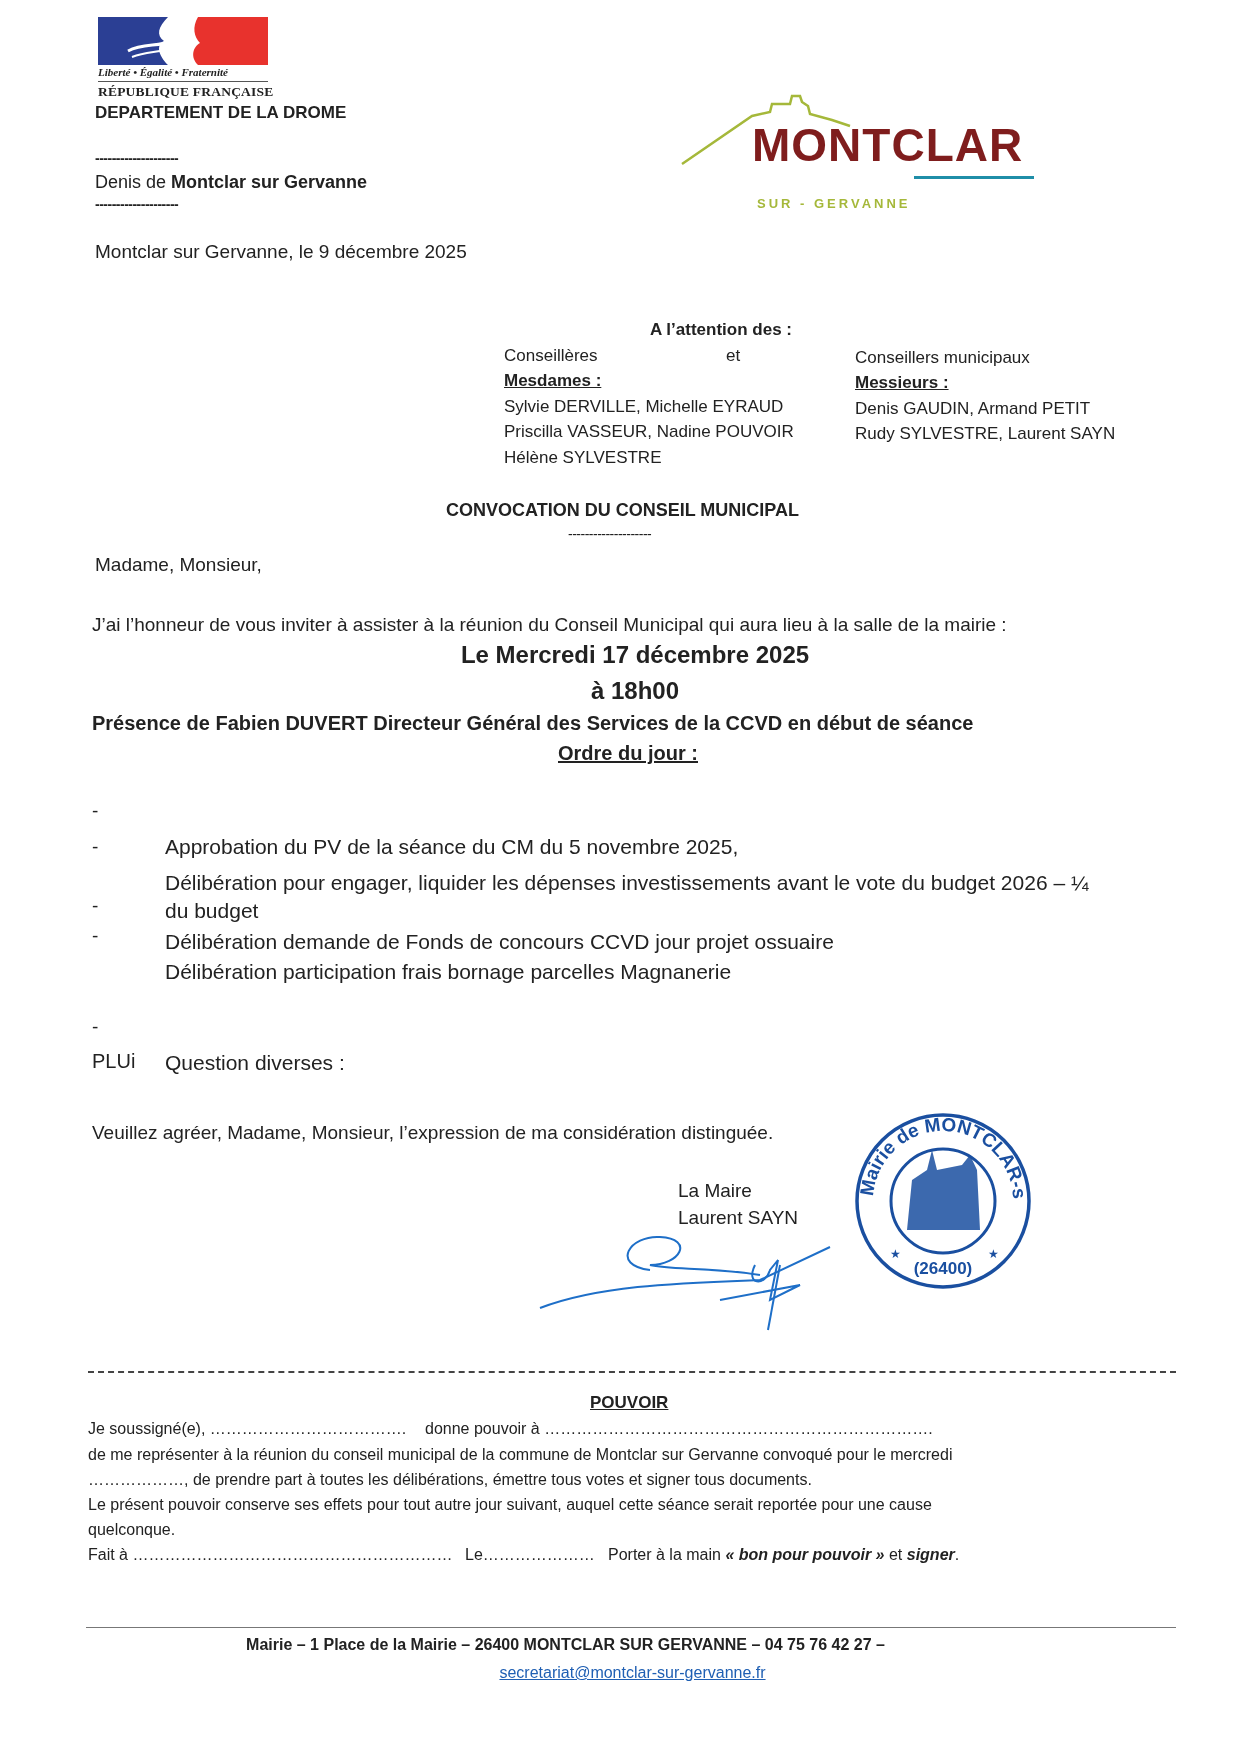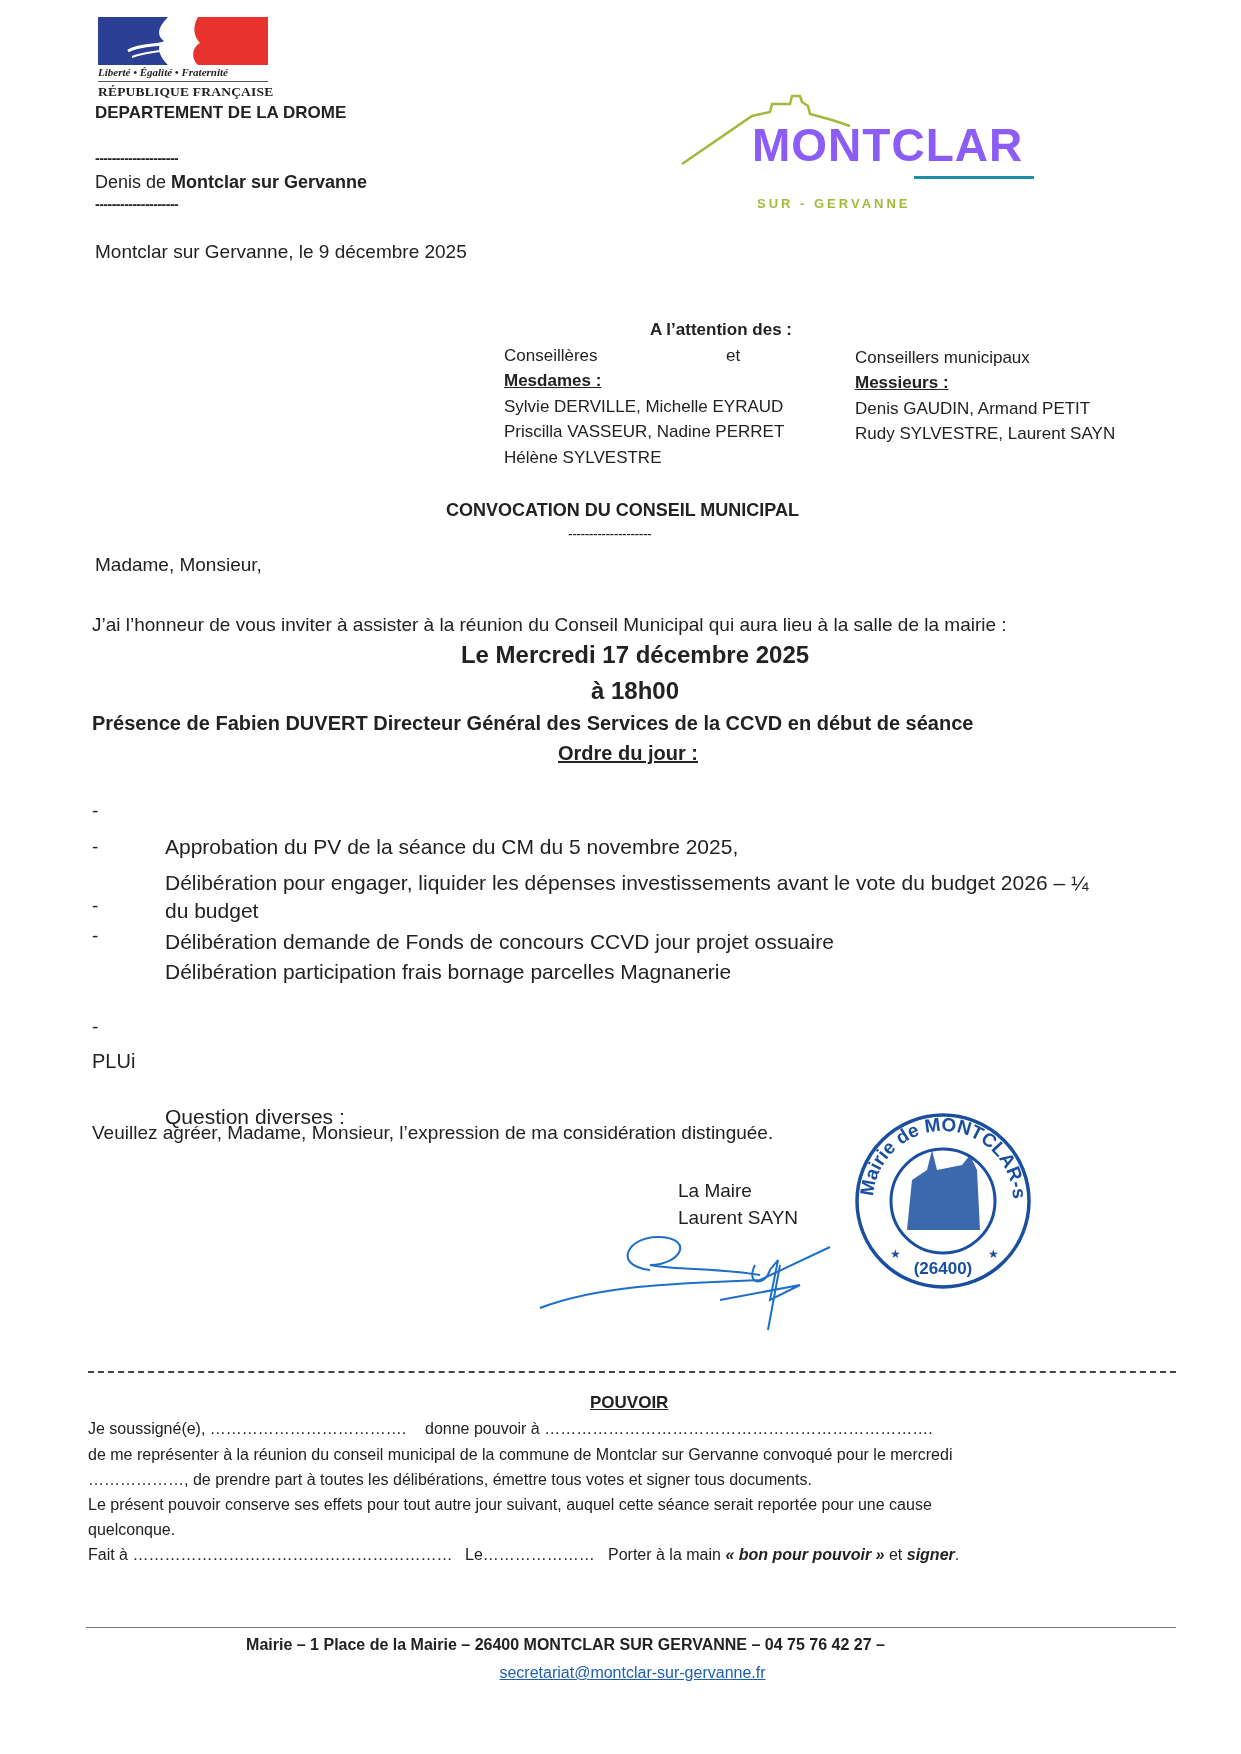--- a/index.html
+++ b/index.html
@@ -13,21 +13,21 @@
   
   #marianne { left:98px; top:17px; width:170px; height:48px; }
   #devise { left:98px; top:66px; font-family:"Liberation Serif", serif; font-style:italic; font-weight:bold; font-size:11px; color:#222; }
   #repub { left:98px; top:84px; font-family:"Liberation Serif", serif; font-weight:bold; font-size:13.5px; letter-spacing:0.2px; }
   #repub-rule { left:98px; top:81px; width:170px; height:1px; background:#555; }
   #dept { left:95px; top:103px; font-size:17px; font-weight:bold; }
   .dash { font-size:14px; font-weight:bold; letter-spacing:-0.5px; }
   #mairie { left:95px; top:172px; font-size:18px; }
   
   #montclar-logo { left:680px; top:82px; width:360px; height:110px; }
-  #montclar-word { left:752px; top:118px; font-size:46px; font-weight:bold; color:#8b5cf6; letter-spacing:1px; }
+  #montclar-word { left:752px; top:118px; font-size:46px; font-weight:bold; color:#7f1d1d; letter-spacing:1px; }
   #montclar-sub { left:757px; top:168px; font-size:13px; font-weight:bold; color:#a5b83a; letter-spacing:3px;margin-top:28px; }
   #montclar-rule { left:914px; top:176px; width:120px; height:3px; background:#1f8ea8; }
   
   .list-dash { left:92px; }
   .list-item { left:165px; font-size:21px;margin-top:37px; }
   a.mail { color:#1f5fb3; text-decoration:underline; }
   #dotline { left:88px; top:1371px; width:1088px; border-top:2px dashed #444; }
   #footline { left:86px; top:1627px; width:1090px; height:1px; background:#777; }
 </style>
 </head>
@@ -60,21 +60,21 @@
 
 <div class="abs t" style="left:95px;top:241px;font-size:19px;">Montclar sur Gervanne, le 9 décembre 2025</div>
 
 <div class="abs t b" style="left:650px;top:320px;font-size:17px;">A l’attention des :</div>
 <div class="abs t" style="left:504px;top:346px;font-size:17px;">Conseillères</div>
 <div class="abs t" style="left:726px;top:346px;font-size:17px;">et</div>
 <div class="abs t" style="left:855px;top:348px;font-size:17px;">Conseillers municipaux</div>
 <div class="abs t u" style="left:504px;top:371px;font-size:17px;">Mesdames :</div>
 <div class="abs t u" style="left:855px;top:373px;font-size:17px;">Messieurs :</div>
 <div class="abs t" style="left:504px;top:397px;font-size:17px;">Sylvie DERVILLE, Michelle EYRAUD</div>
-<div class="abs t" style="left:504px;top:422px;font-size:17px;">Priscilla VASSEUR, Nadine PERRET</div>
+<div class="abs t" style="left:504px;top:422px;font-size:17px;">Priscilla VASSEUR, Nadine POUVOIR</div>
 <div class="abs t" style="left:504px;top:448px;font-size:17px;">Hélène SYLVESTRE</div>
 <div class="abs t" style="left:855px;top:399px;font-size:17px;">Denis GAUDIN, Armand PETIT</div>
 <div class="abs t" style="left:855px;top:424px;font-size:17px;">Rudy SYLVESTRE, Laurent SAYN</div>
 
 <div class="abs t b" style="left:446px;top:500px;font-size:18px;">CONVOCATION DU CONSEIL MUNICIPAL</div>
 <div class="abs dash" style="left:568px;top:526px;font-weight:normal;">--------------------</div>
 
 <div class="abs t" style="left:95px;top:554px;font-size:19px;">Madame, Monsieur,</div>
 <div class="abs t" style="left:92px;top:614px;font-size:19px;">J’ai l’honneur de vous inviter à assister à la réunion du Conseil Municipal qui aura lieu à la salle de la mairie :</div>
 <div class="abs c b" style="left:0;width:1270px;top:641px;font-size:24px;">Le Mercredi 17 décembre 2025</div>
@@ -86,21 +86,21 @@
 <div class="abs t list-item" style="top:798px;">Approbation du PV de la séance du CM du 5 novembre 2025,</div>
 <div class="abs t list-dash" style="top:836px;">-</div>
 <div class="abs t list-item" style="top:834px;">Délibération pour engager, liquider les dépenses investissements avant le vote du budget 2026 – ¼</div>
 <div class="abs t list-item" style="top:862px;">du budget</div>
 <div class="abs t list-dash" style="top:895px;">-</div>
 <div class="abs t list-item" style="top:893px;">Délibération demande de Fonds de concours CCVD jour projet ossuaire</div>
 <div class="abs t list-dash" style="top:925px;">-</div>
 <div class="abs t list-item" style="top:923px;">Délibération participation frais bornage parcelles Magnanerie</div>
 
 <div class="abs t list-dash" style="top:1016px;">-</div>
-<div class="abs t list-item" style="top:1068px;">Question diverses :</div>
+<div class="abs t list-item" style="top:1014px;">Question diverses :</div>
 <div class="abs t" style="left:92px;top:1050px;font-size:20px;">PLUi</div>
 
 <div class="abs t" style="left:92px;top:1122px;font-size:19px;">Veuillez agréer, Madame, Monsieur, l’expression de ma considération distinguée.</div>
 
 <div class="abs t" style="left:678px;top:1180px;font-size:19px;">La Maire</div>
 <div class="abs t" style="left:678px;top:1207px;font-size:19px;">Laurent SAYN</div>
 
 <svg class="abs" style="left:530px;top:1225px;" width="340" height="110" viewBox="0 0 340 110">
   <path d="M120 45 C80 40 100 10 130 12 C165 14 150 40 120 40 C140 45 180 42 230 50" fill="none" stroke="#1e6fc8" stroke-width="2"></path>
   <path d="M10 83 C70 60 150 58 230 55 L300 22" fill="none" stroke="#1e6fc8" stroke-width="2"></path>

